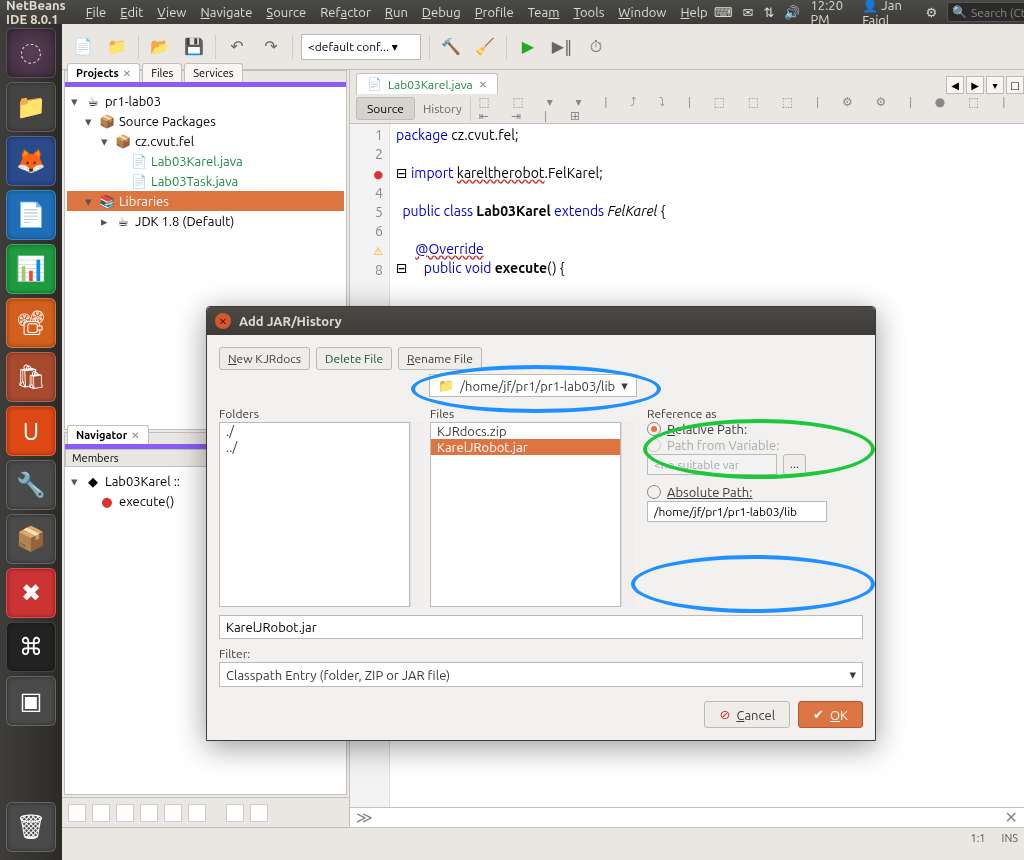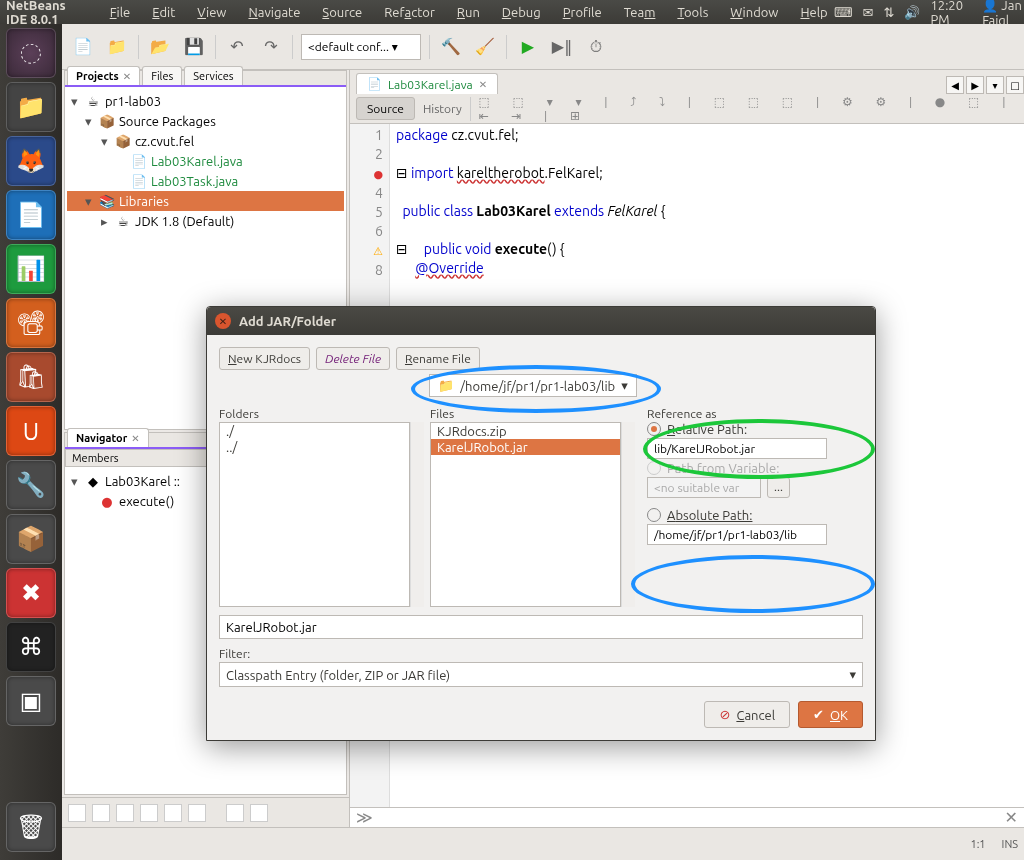--- a/index.html
+++ b/index.html
@@ -1,21 +1,21 @@
 <!DOCTYPE html>
 <html><head>
 <meta charset="utf-8">
 <style>
 * { margin: 0; padding: 0; box-sizing: border-box; font-family: "Ubuntu", "DejaVu Sans", sans-serif; }
 body { width: 1024px; height: 860px; background: #f2f1f0; overflow: hidden; position: relative; }
 
 
 .ubuntu-panel { height: 24px; background: linear-gradient(#4a4a46, #3c3b37); color: #dfdbd2; display: flex; align-items: center; font-size: 13px; padding: 0 6px; }
 .ubuntu-panel .title { font-weight: bold; margin-right: 14px; }
-.menu-bar { display: flex; gap: 10px; margin-left: 24px; }
+.menu-bar { display: flex; gap: 2px; }
 .menu-bar span { padding: 2px 6px; cursor: default; }
 .menu-bar span u { text-decoration: underline; }
 .panel-right { margin-left: auto; display: flex; align-items: center; gap: 10px; }
 .panel-search { background: #2a2a28; border: 1px solid #555; border-radius: 3px; height: 20px; width: 160px; color: #999; font-size: 12px; padding: 0 4px; display:flex; align-items:center; gap:4px;}
 
 
 .launcher { position: absolute; left: 0; top: 24px; bottom: 0; width: 62px; background: linear-gradient(90deg, #3f3d39, #2d2b28); display: flex; flex-direction: column; align-items: center; padding-top: 4px; gap: 4px; }
 .launcher-item { width: 50px; height: 50px; border-radius: 6px; background: #4a4a4a; border:1px solid rgba(255,255,255,0.15); box-shadow: inset 0 0 4px rgba(0,0,0,0.4); display:flex; align-items:center; justify-content:center; font-size:24px; color:#fff;}
 .launcher-item.ubuntu { background: radial-gradient(#5b3f58, #3b2a39); }
 .launcher-item.files { background: #444; }
@@ -36,21 +36,21 @@
 .ide { position: absolute; left: 62px; right: 0; top: 24px; bottom: 0; background: #ece9e6; display: flex; flex-direction: column; }
 
 .toolbar { height: 46px; border-bottom: 1px solid #c3c0bc; display: flex; align-items: center; gap: 8px; padding: 4px 8px; background:#eae7e3;}
 .tb-btn { width: 26px; height: 26px; border: 1px solid transparent; display:flex; align-items:center; justify-content:center; font-size:16px; color:#666; border-radius:3px; }
 .tb-sep { width: 1px; height: 24px; background: #ccc; }
 .tb-combo { height: 26px; border:1px solid #bdb9b4; background:#fff; padding:0 6px; display:flex; align-items:center; gap:6px; font-size:12px; min-width:120px;}
 
 .ide-body { flex:1; display:flex; position:relative; }
 .left-col { width: 288px; display:flex; flex-direction:column; border-right:1px solid #c3c0bc; }
 .panel { background:#fff; border:1px solid #c3c0bc; margin:0 2px 2px 2px; display:flex; flex-direction:column; }
-.panel-tabs { height:16px; display:flex; align-items:flex-end; border-bottom:2px solid #8b5cf6; background:#eae7e3; font-size:11px; }
+.panel-tabs { height:16px; display:flex; align-items:flex-end; border-bottom:5px solid #8b5cf6; background:#eae7e3; font-size:11px; }
 .panel-tab { padding:3px 8px; border:1px solid #c3c0bc; border-bottom:none; background:#f7f6f4; margin-left:2px; border-radius:3px 3px 0 0; display:flex; align-items:center; gap:4px;}
 .panel-tab.active { background:#fff; font-weight:bold; }
 .tab-close { font-size:10px; color:#888; }
 .tree { flex:1; padding:4px 2px; font-size:13px; line-height:20px; overflow:auto; }
 .tree-item { display:flex; align-items:center; gap:4px; padding-left:4px;}
 .tree-item .arrow { width:10px; color:#555; }
 .tree-item .icon { width:16px; text-align:center; }
 .tree-item.selected { background:#dd7543; color:#fff; }
 .indent-1 { padding-left:18px; } .indent-2 { padding-left:34px; } .indent-3 { padding-left:50px; }
 .green-link { color:#1e8a3e; }
@@ -69,21 +69,21 @@
 .kw { color:#0000cc; } .cls { font-weight:bold; } .ov { color:#0000cc; text-decoration: underline wavy #cc3333;}
 .err-icon { color:#d33; font-size:11px; }
 
 
 .dialog { position:absolute; left:206px; top:306px; width:670px; background:#f2f1f0; border:1px solid #3c3b37; box-shadow:0 6px 30px rgba(0,0,0,0.4); border-radius:4px 4px 0 0; }
 .dialog-title { height:28px; background:linear-gradient(#4a4944,#3c3b37); color:#dfdbd2; display:flex; align-items:center; padding:0 8px; font-size:13px; font-weight:bold; border-radius:4px 4px 0 0;}
 .dialog-close { width:16px; height:16px; border-radius:50%; background:#d9552e; margin-right:8px; display:flex; align-items:center; justify-content:center; font-size:10px; color:#3c1f15;}
 .dialog-body { padding:12px; font-size:13px; color:#3c3b37; }
 .dlg-toolbar { display:flex; gap:6px; margin-bottom:4px; }
 .dlg-btn { padding:4px 8px; background:#efedea; border:1px solid #bdb9b4; border-radius:3px; font-size:12px; }
-.dlg-btn.disabled { color:#701a75;font-style:italic; }
+.dlg-btn.disabled { color:#14532d; }
 .dlg-path { display:flex; justify-content:flex-start; margin:4px 0 10px 210px; }
 .dlg-path .combo { border:1px solid #bdb9b4; background:#fff; padding:3px 8px; display:flex; align-items:center; gap:6px; }
 .dlg-cols { display:flex; gap:6px; height:200px; }
 .dlg-col { display:flex; flex-direction:column; }
 .dlg-col-label { font-size:12px; margin-bottom:2px; }
 .listbox { border:1px solid #bdb9b4; background:#fff; flex:1; overflow:auto; font-size:13px; }
 .listbox-item { padding:1px 6px; cursor:default; }
 .listbox-item.selected { background:#dd7543; color:#fff; }
 .ref-section { flex:1; padding-left:6px; }
 .radio-row { display:flex; align-items:center; gap:6px; margin-top:2px; margin-bottom:2px; }
@@ -98,21 +98,21 @@
 .dlg-actions { display:flex; justify-content:flex-end; gap:8px; margin-top:14px; }
 .dlg-action { padding:5px 14px; border:1px solid #bdb9b4; border-radius:3px; font-size:13px; display:flex; align-items:center; gap:6px; }
 .dlg-action.ok { background:#dd7543; color:#fff; border-color:#b55a30; }
 .dlg-action.cancel { background:#efedea; }
 .scroll-stub { width:14px; background:#f0eeec; border-left:1px solid #ddd; }
 
 
 .anno { position:absolute; border:4px solid #1e90ff; border-radius:50%; pointer-events:none; }
 .anno.green { border-color:#1cc73a; }
 
-.statusbar { height:20px; background:#eae7e3; border-top:1px solid #c3c0bc; display:flex; align-items:center; font-size:11px; color:#555; padding:16px 6px; }
+.statusbar { height:20px; background:#eae7e3; border-top:1px solid #c3c0bc; display:flex; align-items:flex-end; font-size:11px; color:#555; padding:16px 6px; }
 .statusbar .right { margin-left:auto; display:flex; gap:16px; }
 
 .bottom-icons { height:30px; background:#eae7e3; border-top:1px solid #c3c0bc; display:flex; align-items:center; gap:6px; padding:0 6px; }
 .mini-icon { width:18px; height:18px; border:1px solid #ccc; background:#fff; }
 
 .editor-nav-btns { margin-left:auto; display:flex; gap:2px;}
 .nav-btn { width:18px; height:18px; border:1px solid #bdb9b4; background:#f7f6f4; font-size:10px; display:flex; align-items:center; justify-content:center; }
 </style>
 </head>
 <body>
@@ -311,43 +311,43 @@
             <div><span class="err-icon" style="color:#fa0;">⚠</span></div>
             <div>8</div>
         </div>
         <div class="code">
           <div><span class="kw">package</span> cz.cvut.fel;</div>
           <div>&nbsp;</div>
           <div>⊟ <span class="kw">import</span> <span style="text-decoration:underline wavy #cc3333;">kareltherobot</span>.FelKarel;</div>
           <div>&nbsp;</div>
           <div>&nbsp;&nbsp;<span class="kw">public class</span> <span class="cls">Lab03Karel</span><span class="kw"> extends </span><i>FelKarel</i><span> {</span></div>
           <div>&nbsp;</div>
+          <div>&nbsp;&nbsp;&nbsp;&nbsp;&nbsp;&nbsp;<span class="ov">@Override</span></div>
           <div>⊟ &nbsp;&nbsp;&nbsp;&nbsp;<span class="kw">public void </span><span class="cls">execute</span><span>() {</span></div>
-          <div>&nbsp;&nbsp;&nbsp;&nbsp;&nbsp;&nbsp;<span class="ov">@Override</span></div>
         </div>
       </div>
       <div style="height:20px; border-top:1px solid #c3c0bc; display:flex; align-items:center;">
         <span style="margin-left:6px; color:#888;">≫</span>
         <span style="margin-left:auto; margin-right:6px; color:#888;">✕</span>
       </div>
     </div>
   </div>
 
   <div class="statusbar">
     <div class="right">
       <span>1:1</span>
       <span>INS</span>
     </div>
   </div>
 </div>
 
 <div class="dialog">
   <div class="dialog-title">
     <div class="dialog-close">✕</div>
-    <span>Add JAR/Folder</span>
+    <span>Add JAR/History</span>
   </div>
   <div class="dialog-body">
     <div class="dlg-toolbar">
       <div class="dlg-btn"><u>N</u><span>ew KJRdocs</span></div>
       <div class="dlg-btn disabled"><span>Delete File</span></div>
       <div class="dlg-btn"><u>R</u><span>ename File</span></div>
     </div>
     <div class="dlg-path">
       <div class="combo">
         <span>📁</span>
@@ -375,27 +375,26 @@
           </div>
           <div class="scroll-stub"></div>
         </div>
       </div>
       <div class="ref-section">
         <div class="dlg-col-label">Reference as</div>
         <div class="radio-row">
           <div class="radio checked"></div>
           <span><u>R</u>elative Path:</span>
         </div>
-        <input class="text-input" value="lib/KarelJRobot.jar" style="">
         <div class="radio-row" style="margin-top:2px;">
           <div class="radio disabled"></div>
           <span style="color:#aaa;">Path from Variable:</span>
         </div>
         <div style="display:flex; gap:6px;">
-          <input class="text-input disabled" style="width: 114px;" value="&lt;no suitable var">
+          <input class="text-input disabled" style="width: 130px;" value="&lt;no suitable var">
           <div class="dlg-btn" style="padding:2px 6px;">...</div>
         </div>
         <div class="radio-row" style="margin-top:10px;text-decoration:underline;">
           <div class="radio"></div>
           <span><u>A</u>bsolute Path:</span>
         </div>
         <input class="text-input" value="/home/jf/pr1/pr1-lab03/lib" style="">
       </div>
     </div>
 

